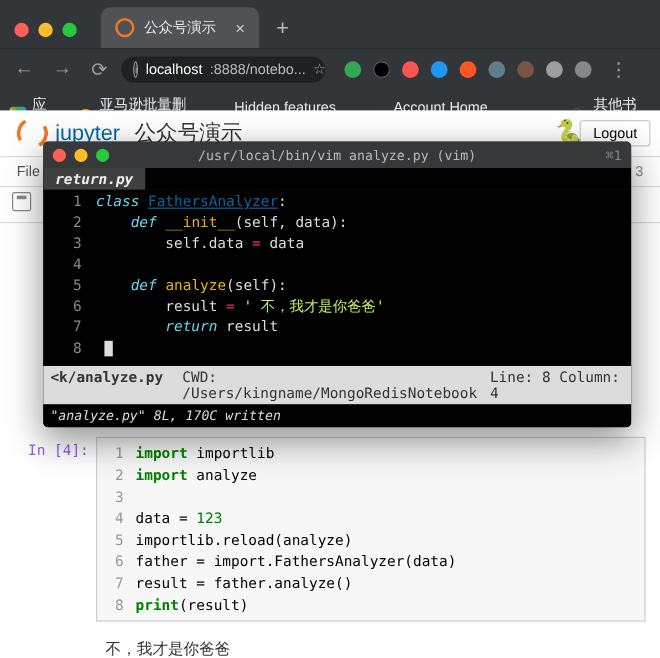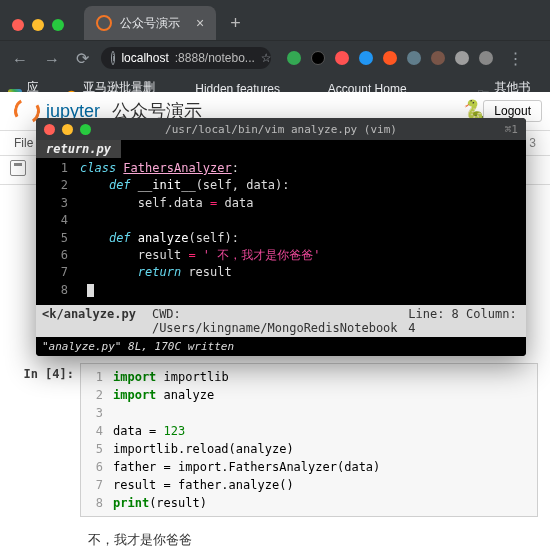--- a/index.html
+++ b/index.html
@@ -45,21 +45,21 @@
   .jupyter-menubar { display:flex; padding:2px 10px; font-size:12px; color:#555; border-bottom:1px solid #ddd; background:#fff;}
   .jupyter-menubar span { padding:3px 4px; }
   .kernel-name { margin-left:auto; color:#888; }
   .toolbar { padding:4px 10px; border-bottom:1px solid #ddd; }
   .save-icon { width:16px; height:16px; border:1px solid #888; border-radius:2px; display:inline-block; position:relative; }
   .save-icon::after{content:""; position:absolute; top:2px; left:3px; width:8px; height:3px; background:#888;}
   
   
   .notebook { padding:8px 12px; background:#fff; }
   .cell { display:flex; margin-bottom:8px; }
-  .prompt { width:68px; text-align:right; color:#404040; font-family:monospace; font-size:12px; padding:4px 6px 0 0; flex-shrink:0;font-weight:bold;}
+  .prompt { width:68px; text-align:right; color:#8b5cf6; font-family:monospace; font-size:12px; padding:4px 6px 0 0; flex-shrink:0;}
   .input-area { flex:1; border:1px solid #cfcfcf; background:#f7f7f7; font-family:Menlo,monospace; font-size:12px; padding:4px 6px; line-height:1.5; }
   .input-area .ln { display:flex; }
   .input-area .gutter { width:16px; text-align:right; color:#999; margin-right:10px; flex-shrink:0;}
   .code { white-space:pre; }
   .kw { color:#008000; font-weight:bold; }
   .num { color:#008000; }
   .output { font-family:SimSun,Arial,sans-serif; font-size:13px; padding:6px 0 6px 76px; color:#333;}
   
   
   .vim-window { position:absolute; left:36px; top:118px; width:490px; background:#1e1e1e; border-radius:4px; box-shadow:0 10px 30px rgba(0,0,0,.45); overflow:hidden; font-family:Menlo,Consolas,monospace; font-size:12px;}
@@ -67,24 +67,24 @@
   .vim-titlebar .wc { width:11px; height:11px; margin-right:7px;}
   .vim-title { position:absolute; left:0; right:0; text-align:center; color:#bbb; font-size:11px; pointer-events:none;}
   .vim-corner { position:absolute; right:8px; color:#888; font-size:11px;}
   .vim-tabline { background:#000; }
   .vim-tab { display:inline-block; background:#404040; color:#eee; padding:2px 10px; font-weight:bold; font-style:italic;}
   .vim-body { background:#000; color:#ddd; padding:2px 8px 6px 8px; line-height:1.45; min-height:130px;}
   .vim-body .vl { display:flex; white-space:pre; }
   .vim-body .vg { width:24px; text-align:right; color:#888; margin-right:12px; flex-shrink:0;}
   .v-kw { color:#66d9ef; font-style:italic; }
   .v-def { color:#66d9ef; font-style:italic; }
-  .v-cls { color:#f9a8d4; text-decoration:underline; }
-  .v-fn { color:#ffffff; }
+  .v-cls { color:#0369a1; text-decoration:underline; }
+  .v-fn { color:#eab308; }
   .v-op { color:#f92672; }
-  .v-str { color:#ec4899; }
+  .v-str { color:#bef264; }
   .v-cursor { background:#ddd; display:inline-block; width:7px; height:13px; vertical-align:middle;}
   .vim-status1 { background:#dcdcdc; color:#333; padding:2px 6px; display:flex; font-size:12px;}
   .vim-status1 .seg1 { font-weight:bold;}
   .vim-status1 .seg2 { margin-left:16px;}
   .vim-status1 .seg3 { margin-left:auto;}
   .vim-status2 { background:#000; color:#dcdcdc; padding:3px 6px; font-size:11px; font-style:italic;}
 </style>
 </head>
 <body>
 

